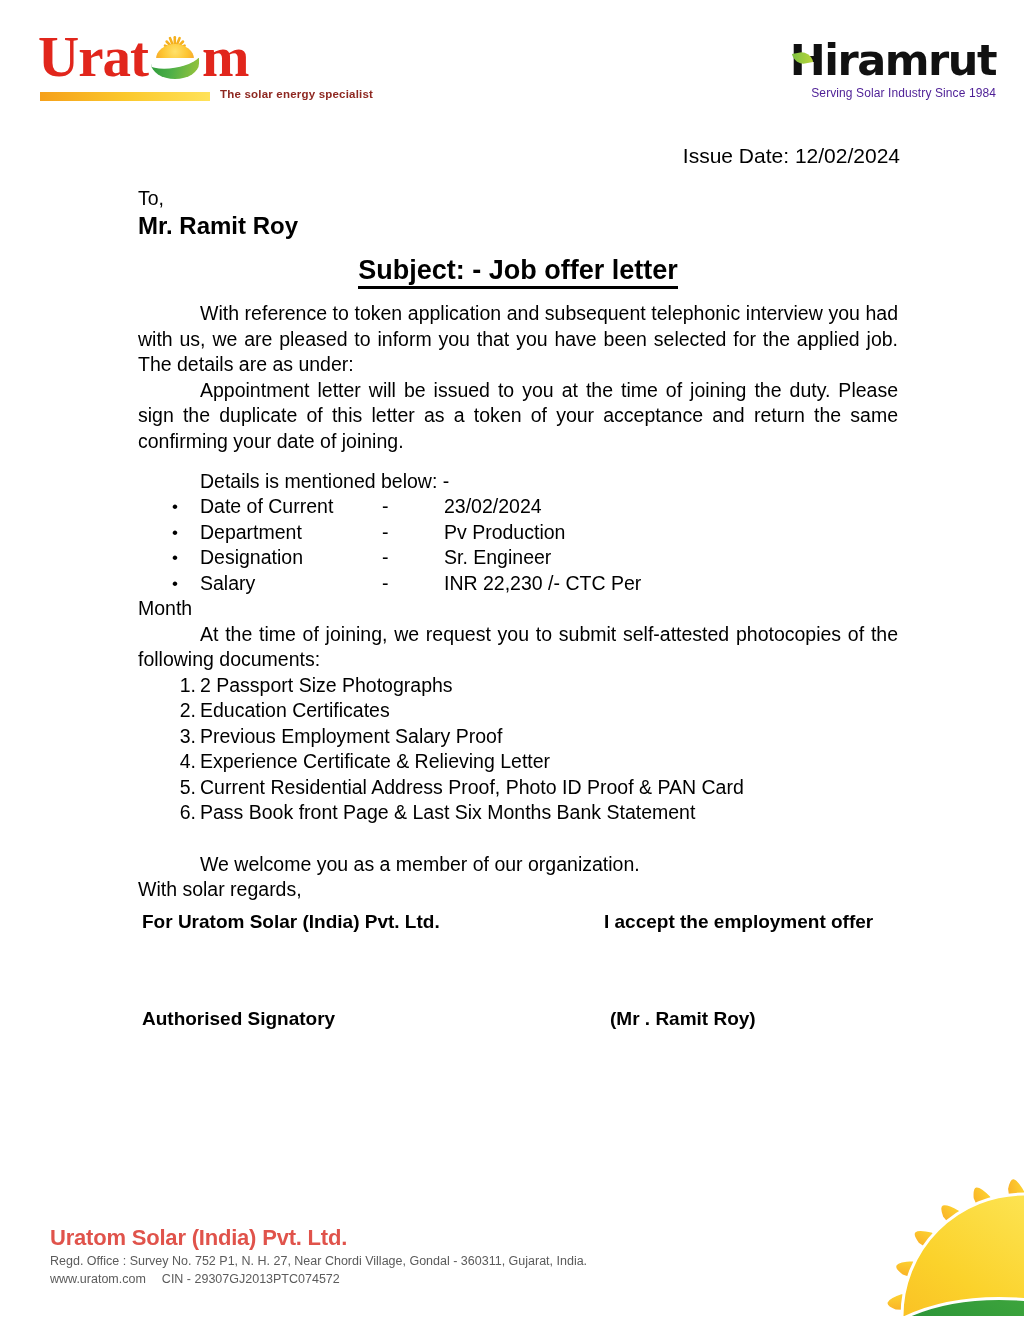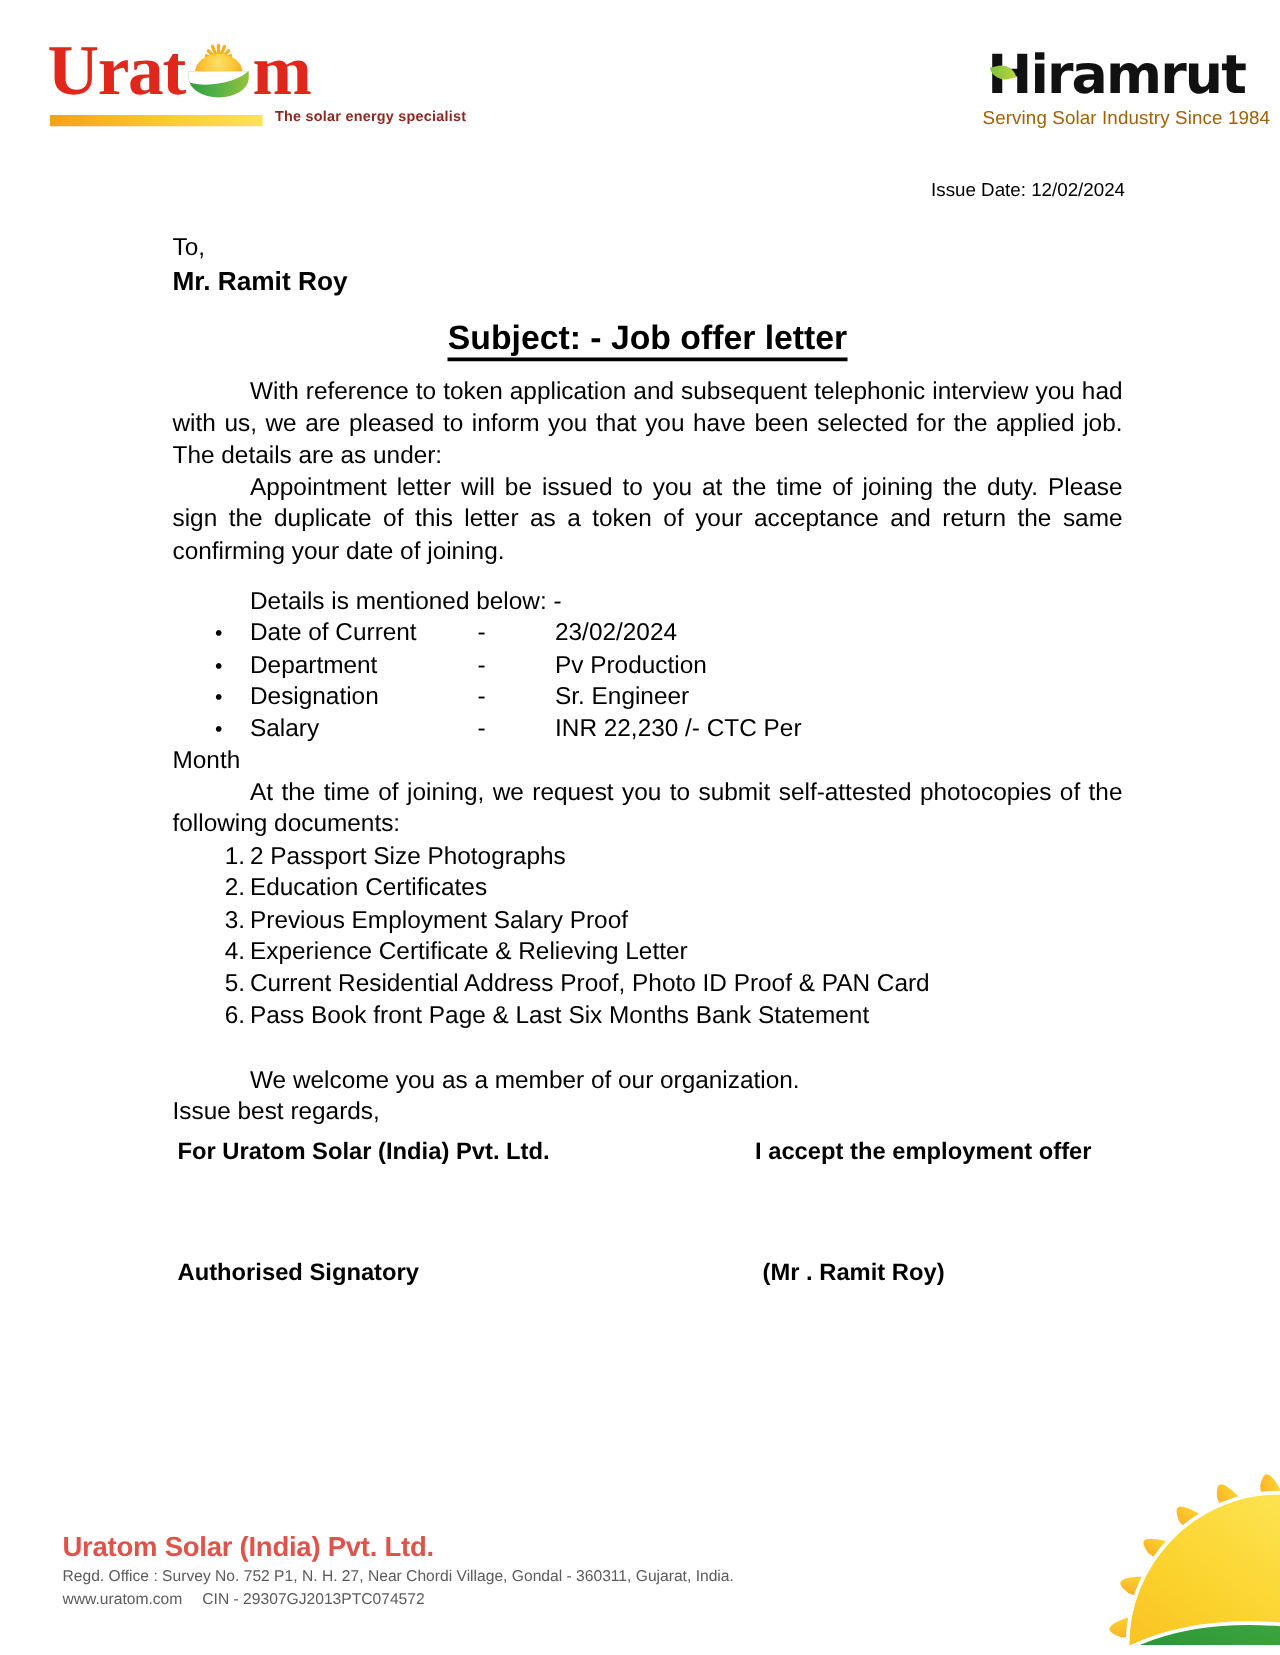--- a/index.html
+++ b/index.html
@@ -123,47 +123,47 @@
     position: absolute;
     left: 7px;
     top: 16px;
     width: 19px;
     height: 12px;
     background: linear-gradient(105deg, #7ec242 0%, #b9d53a 100%);
     border-radius: 0 12px 0 12px;
     transform: rotate(-12deg);
   }
   .hiramrut-sub {
-    font-size: 15px;
-    color: #a16207;
+    font-size: 12px;
+    color: #4c1d95;
     letter-spacing: 0.1px;
     margin-top: 2px;
     white-space: nowrap;
   }
 
   
   .issue-date {
     position: absolute;
     right: 124px;
     top: 144px;
-    font-size: 15px;
+    font-size: 21px;
     white-space: nowrap;
   }
   .letter {
     position: absolute;
     left: 138px;
     top: 186px;
     width: 760px;
     font-size: 19.5px;
     line-height: 25px;
   }
   .to-line { font-size: 19.5px; }
   .recipient {
     font-weight: bold;
-    font-size: 21px;
+    font-size: 24px;
     margin-top: 2px;
   }
   .subject {
     text-align: center;
     font-size: 27px;
     font-weight: bold;
     margin: 20px 0 0 0;
   }
   .subject span {
     border-bottom: 3px solid #000;
@@ -352,21 +352,21 @@
     <ol class="num-list">
       <li><span class="num">1.</span><span>2 Passport Size Photographs</span></li>
       <li><span class="num">2.</span><span>Education Certificates</span></li>
       <li><span class="num">3.</span><span>Previous Employment Salary Proof</span></li>
       <li><span class="num">4.</span><span>Experience Certificate &amp; Relieving Letter</span></li>
       <li><span class="num">5.</span><span>Current Residential Address Proof, Photo ID Proof &amp; PAN Card</span></li>
       <li><span class="num">6.</span><span>Pass Book front Page &amp; Last Six Months Bank Statement</span></li>
     </ol>
 
     <div class="welcome">We welcome you as a member of our organization.</div>
-    <div class="regards">Issue best regards,</div>
+    <div class="regards">With solar regards,</div>
   </div>
 
   <div class="sign-row r1">
     <span class="sign-left">For Uratom Solar (India) Pvt. Ltd.</span>
     <span class="sign-right">I accept the employment offer</span>
   </div>
   <div class="sign-row r2">
     <span class="sign-left">Authorised Signatory</span>
     <span class="sign-right">(Mr . Ramit Roy)</span>
   </div>

